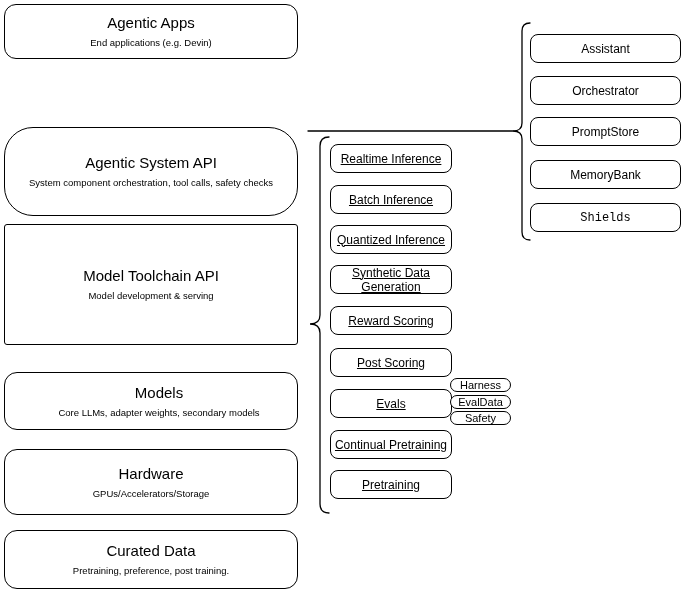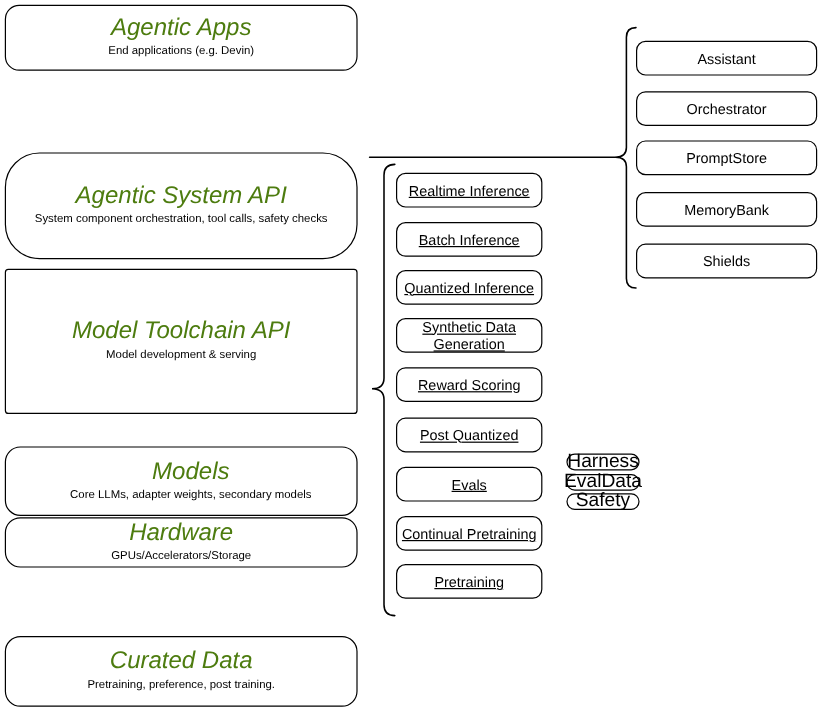--- a/index.html
+++ b/index.html
@@ -33,36 +33,35 @@
     flex-direction: column;
     align-items: center;
     justify-content: center;
     text-align: center;
   }
   .left-box {
     left: 4px;
     width: 294px;
   }
   .title {
-    font-size: 20px;
+    font-size: 15px;
     line-height: 18px;
-    color: #4d7c0f;
-    font-style: italic;
+    color: #000000;
   }
   .subtitle {
     font-size: 9.5px;
     line-height: 12px;
     margin-top: 5px;
     color: #000000;
   }
   #lb0 { top: 4px;   height: 55px;  border-radius: 12px; }
   #lb1 { top: 87px;  height: 89px; border-radius: 29px; margin-top: 40px; }
   #lb2 { top: 224px; height: 121px; border-radius: 3px; }
   #lb3 { top: 372px; height: 58px;  border-radius: 13px; padding-left: 16px; }
-  #lb4 { top: 431px; height: 42px;  border-radius: 13px; }
+  #lb4 { top: 449px; height: 66px;  border-radius: 13px; }
   #lb5 { top: 530px; height: 59px;  border-radius: 13px; }
 
   .mid-box {
     left: 330px;
     width: 122px;
     height: 29px;
     border-radius: 8px;
     font-size: 12px;
     text-decoration: underline;
   }
@@ -80,32 +79,32 @@
     left: 530px;
     width: 151px;
     height: 29px;
     border-radius: 8px;
     font-size: 12px;
   }
   #rb0 { top: 34px; }
   #rb1 { top: 76px; }
   #rb2 { top: 117px; }
   #rb3 { top: 160px; }
-  #rb4 { top: 203px; }
+  #rb4 { top: 203px; font-family: Liberation Mono, monospace; }
 
   .pill {
     position: absolute;
     box-sizing: border-box;
-    left: 472px;
+    left: 450px;
     width: 61px;
     height: 14px;
     background: #ffffff;
     border: 1px solid #000000;
     border-radius: 8px;
-    font-size: 16px;
+    font-size: 11px;
     display: flex;
     align-items: center;
     justify-content: center;
     z-index: 3;
   }
   #p0 { top: 378px; }
   #p1 { top: 395px; }
   #p2 { top: 411px; }
 </style>
 </head>
@@ -156,21 +155,21 @@
   <div class="box mid-box" id="mb2">
     <span>Quantized Inference</span>
   </div>
   <div class="box mid-box" id="mb3">
     <span>Synthetic Data Generation</span>
   </div>
   <div class="box mid-box" id="mb4">
     <span>Reward Scoring</span>
   </div>
   <div class="box mid-box" id="mb5">
-    <span>Post Quantized</span>
+    <span>Post Scoring</span>
   </div>
   <div class="box mid-box" id="mb6">
     <span>Evals</span>
   </div>
   <div class="box mid-box" id="mb8">
     <span>Pretraining</span>
   </div>
   <div class="box mid-box" id="mb7">
     <span>Continual Pretraining</span>
   </div>

